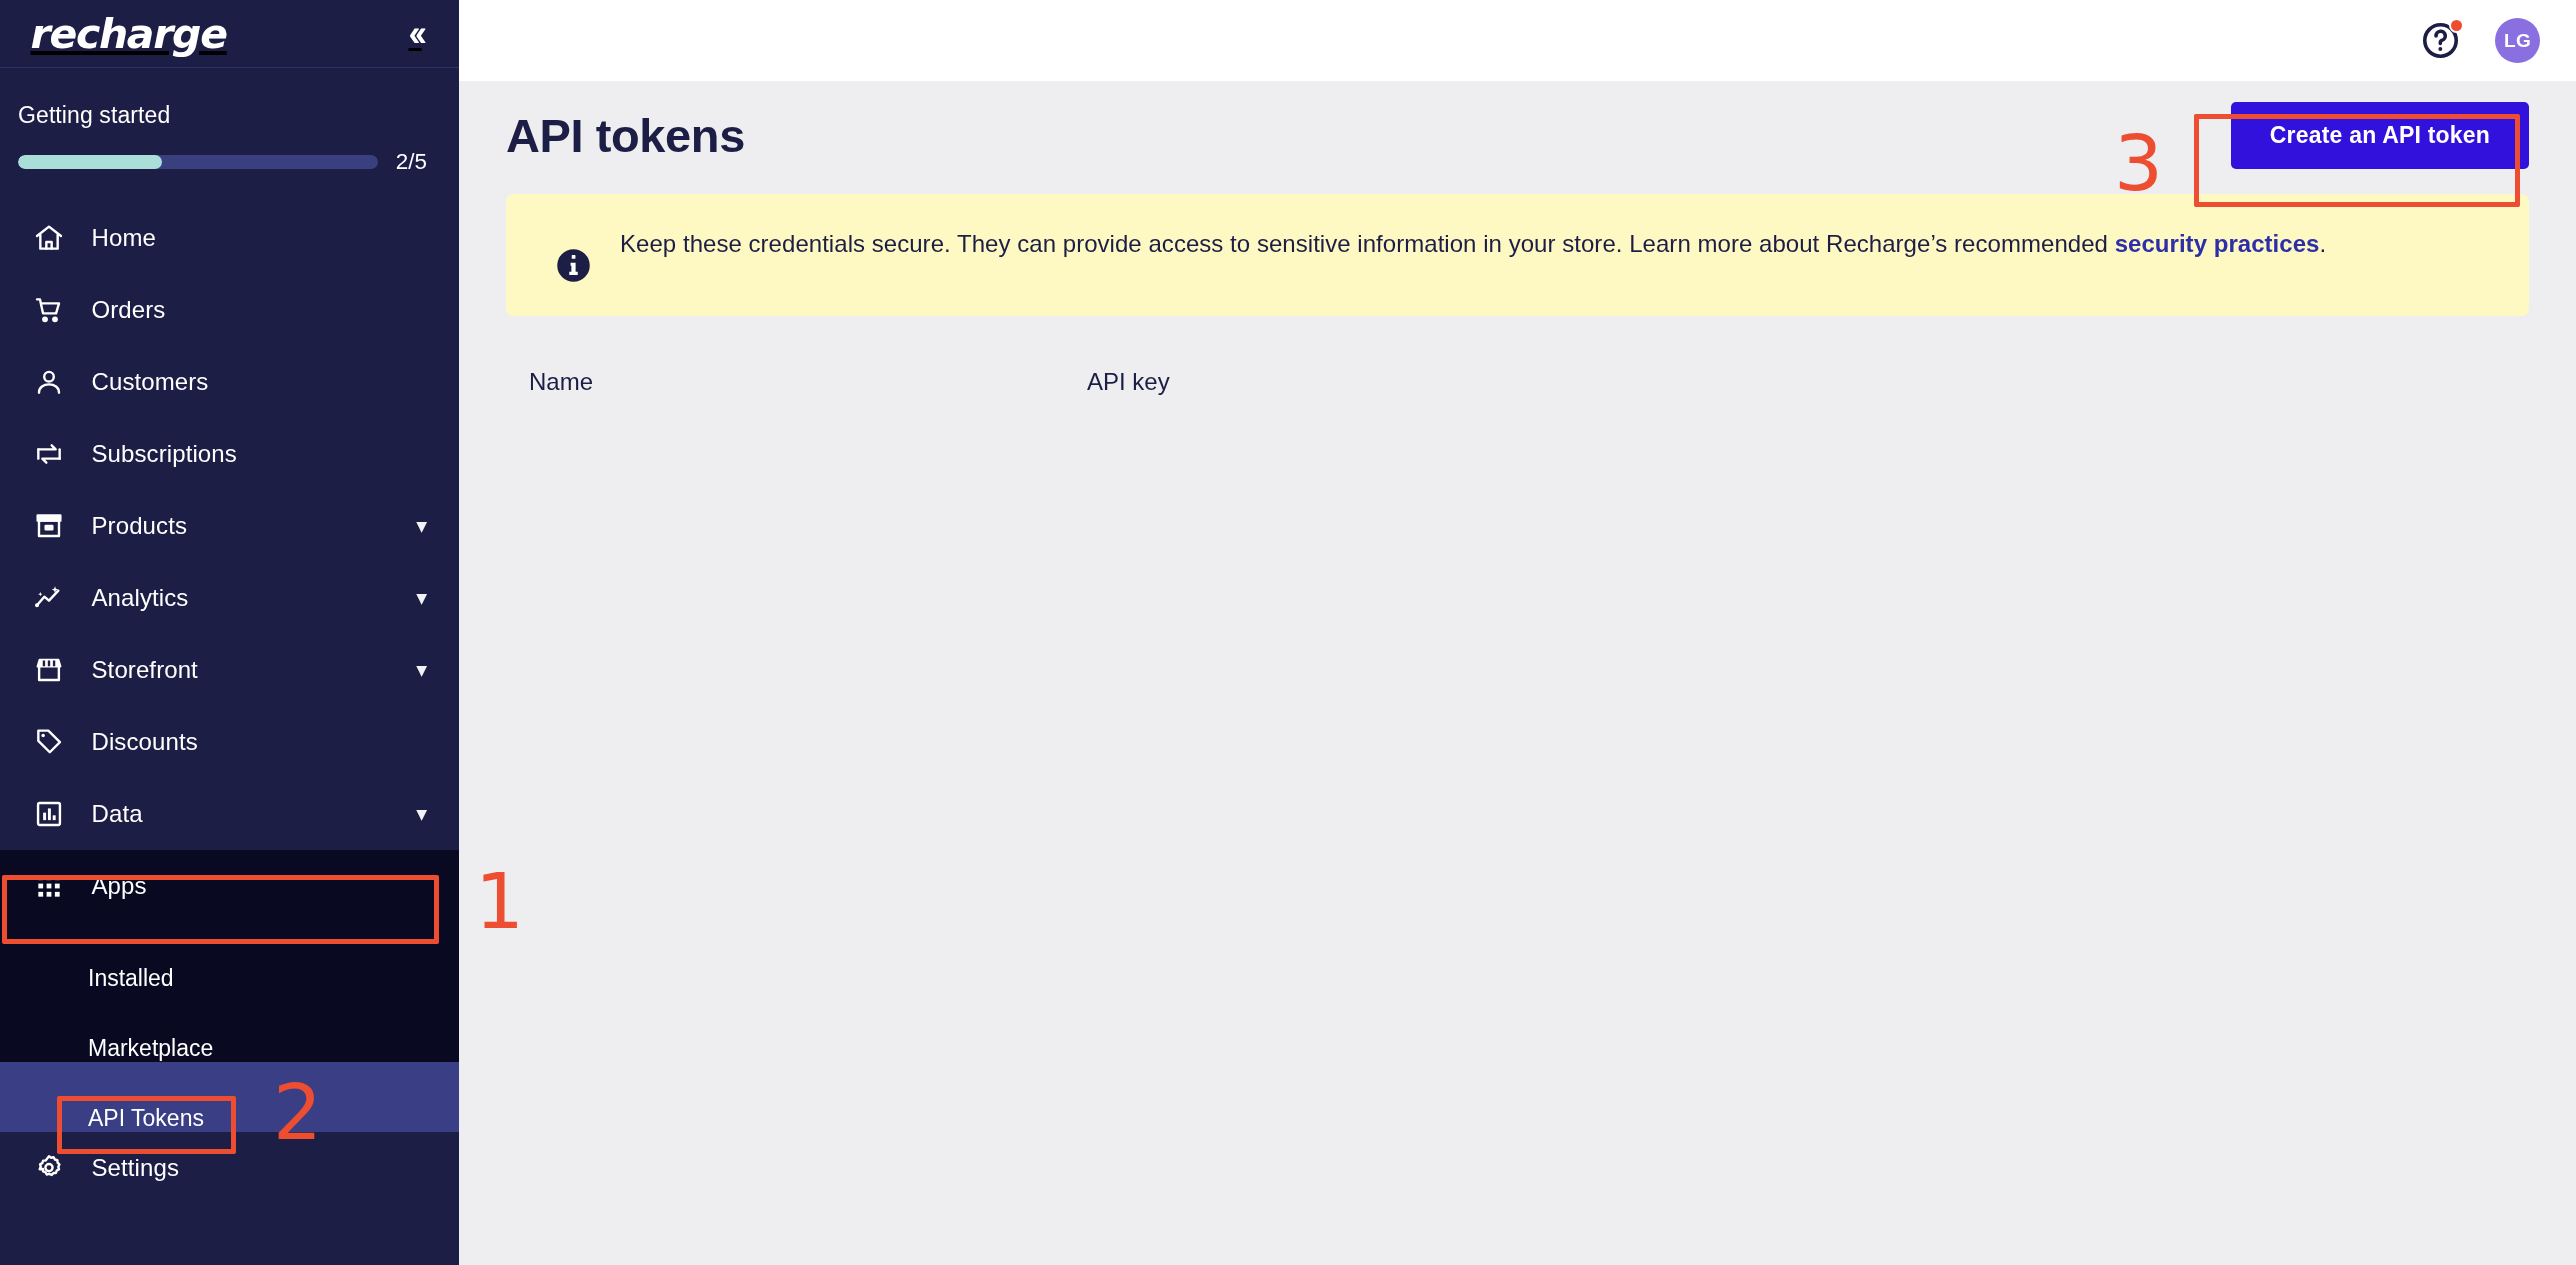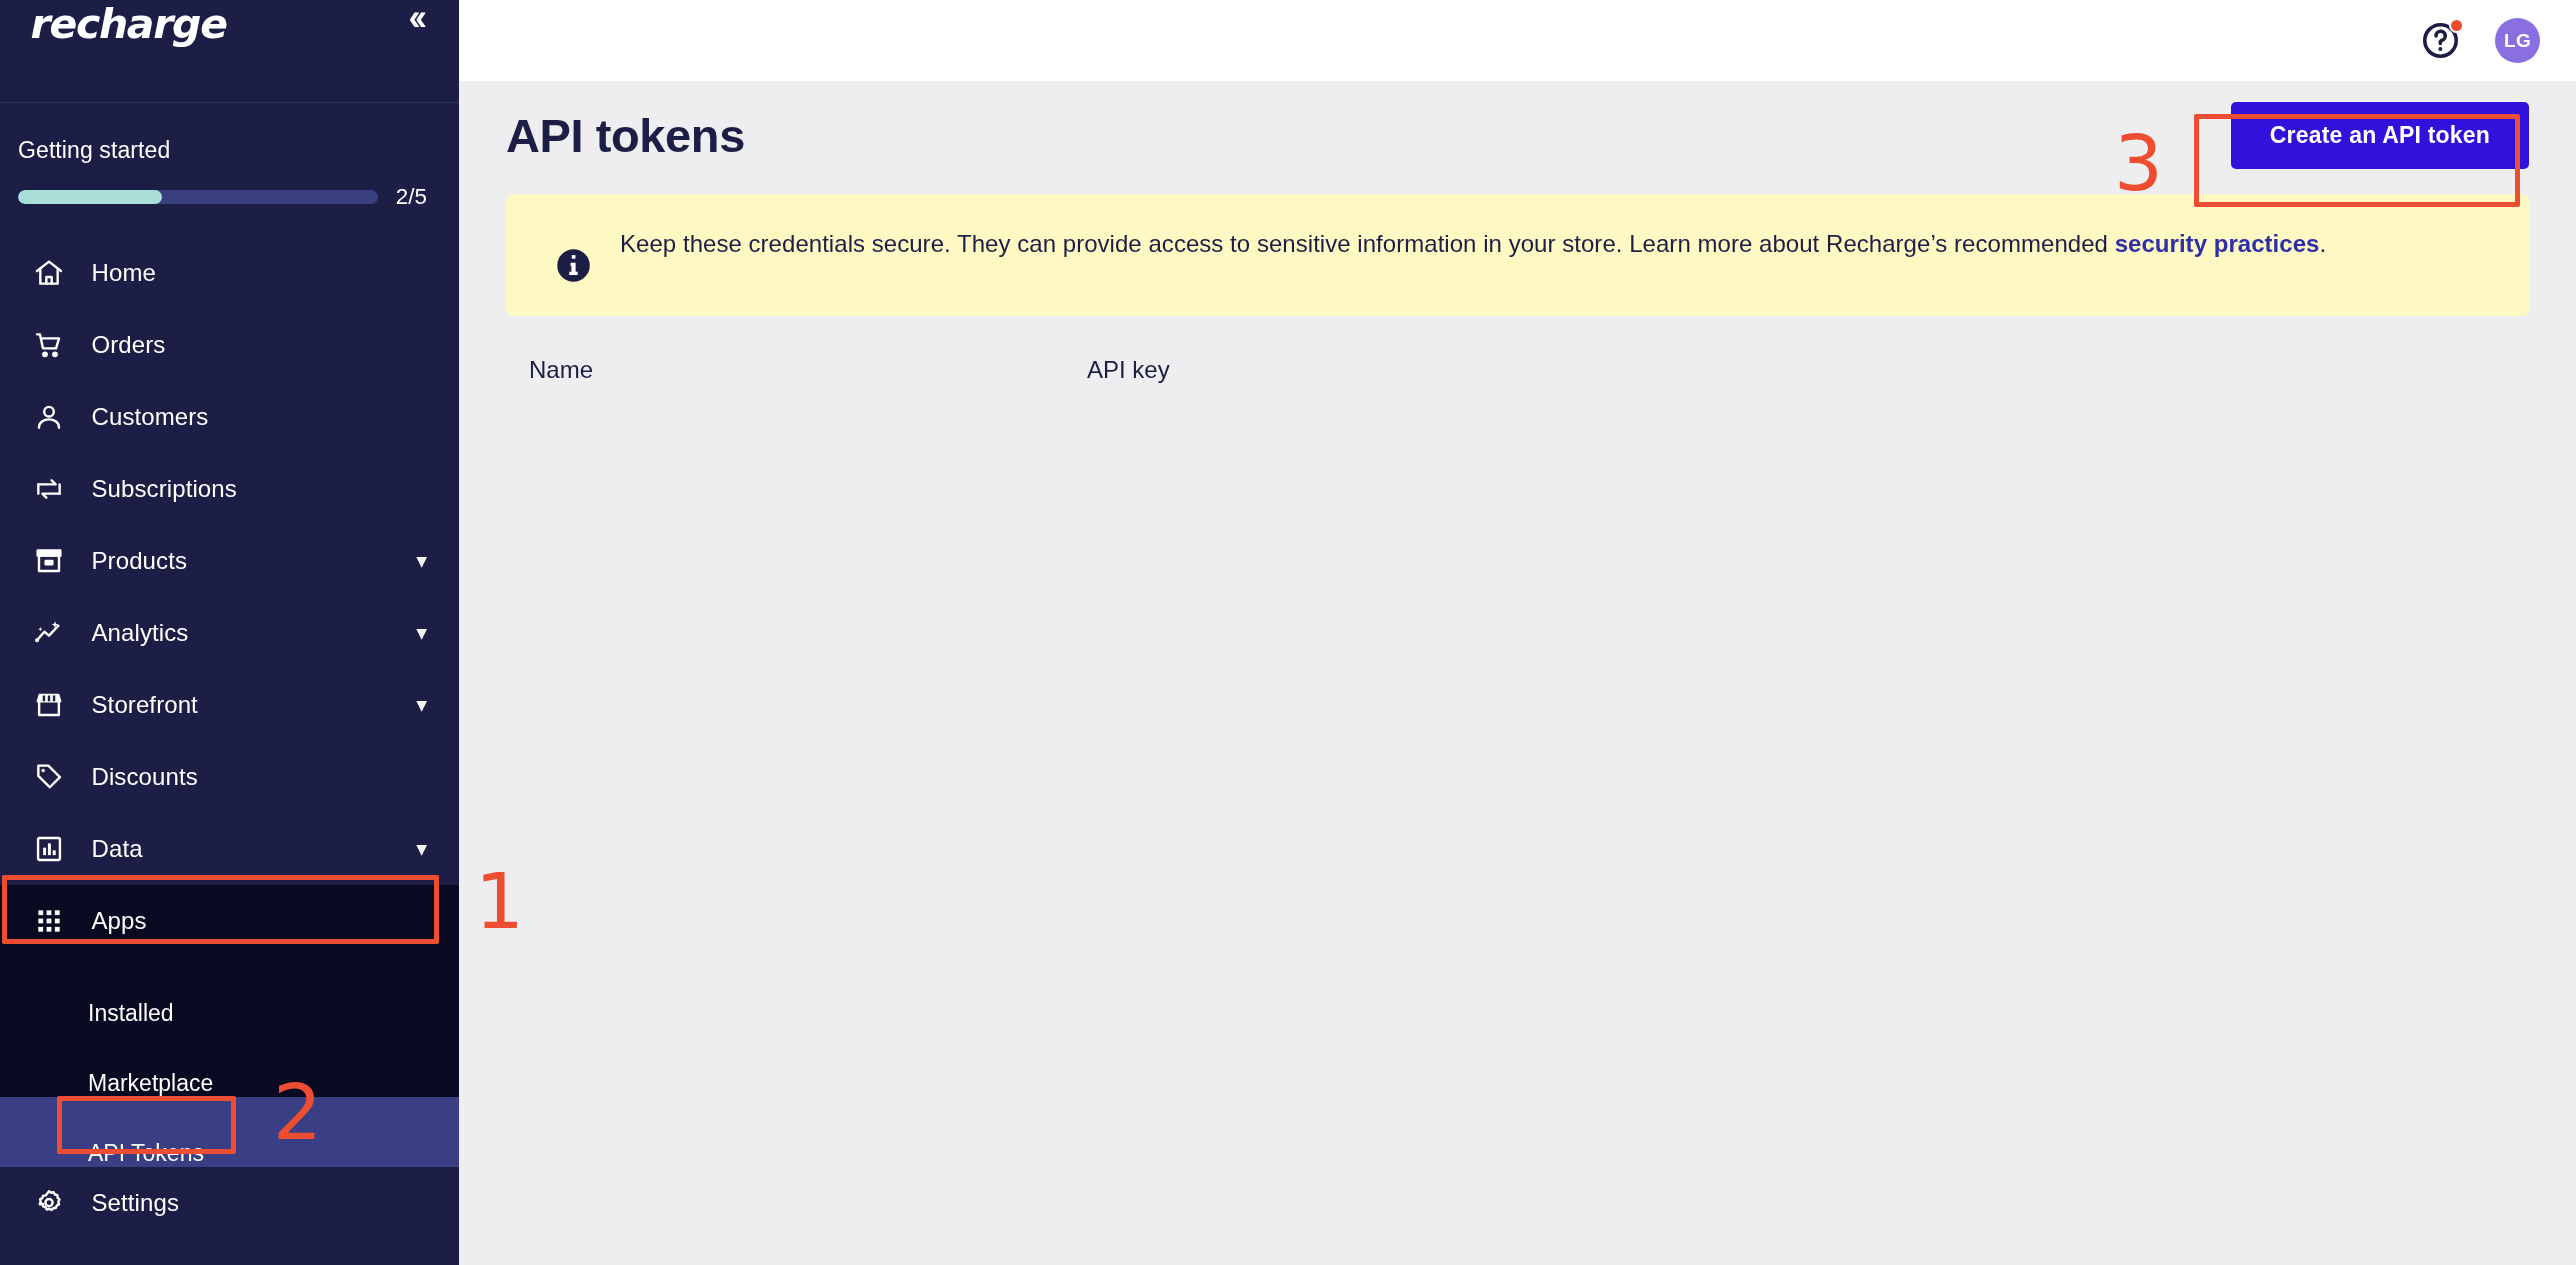--- a/index.html
+++ b/index.html
@@ -14,24 +14,25 @@
   
   .sidebar {
     width: 459px; height: 1266px;
     background: #1d1e45;
     display: flex; flex-direction: column;
     flex: 0 0 459px;
     position: relative;
     z-index: 3;
   }
   .sb-brand {
-    height: 103px;
-    display: flex; justify-content: space-between;
+    height: 68px;
+    display: flex; align-items: center; justify-content: space-between;
     padding: 0 32px 0 30.5px;
     border-bottom: 1.8px solid #2e3166;
+    text-decoration: underline;
   }
   .logo {
     color: #ffffff;
     font-size: 41px;
     font-weight: 700;
     font-style: italic;
     letter-spacing: -1.3px;
     font-family: "DejaVu Sans", sans-serif;
   }
   .collapse-btn {
@@ -147,21 +148,21 @@
   }
   .banner-icon { flex: 0 0 39px; padding-top: 23px; }
   .banner-icon svg { width: 39px; height: 39px; display: block; }
   .banner-text {
     color: #1d1e45; font-size: 24px; line-height: 1.72;
     letter-spacing: 0.04px;
   }
   .banner-text a { color: #2d2fa8; font-weight: 700; text-decoration: none; cursor: pointer; }
 
   .table-head {
-    display: flex; margin-top: 40px;
+    display: flex; margin-top: 52px;
   }
   .th { color: #1d1e45; font-size: 24px; }
   .th-name { width: 581px; padding-left: 23px; }
   .th-key { }
 
   
   .anno-box {
     position: absolute;
     border: 5.4px solid #ed4d30;
     pointer-events: none;

